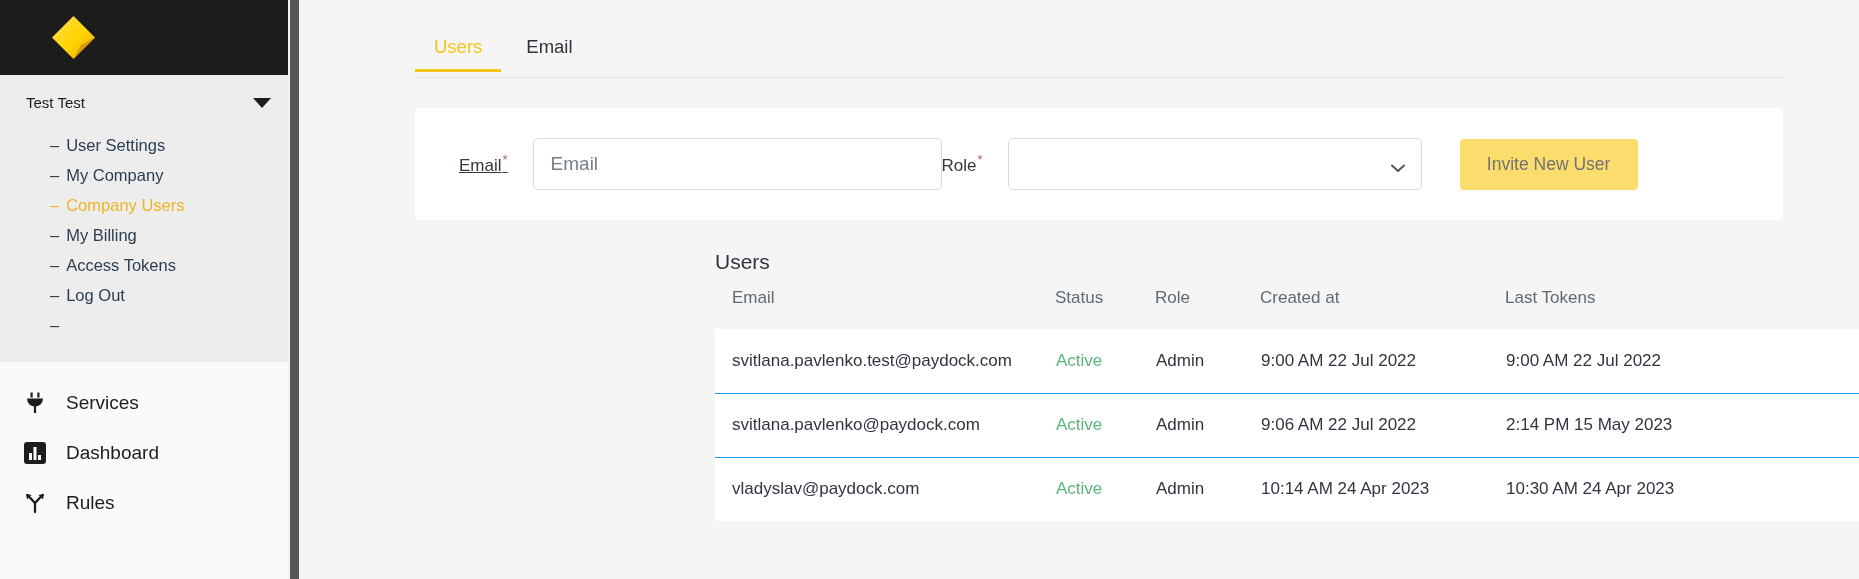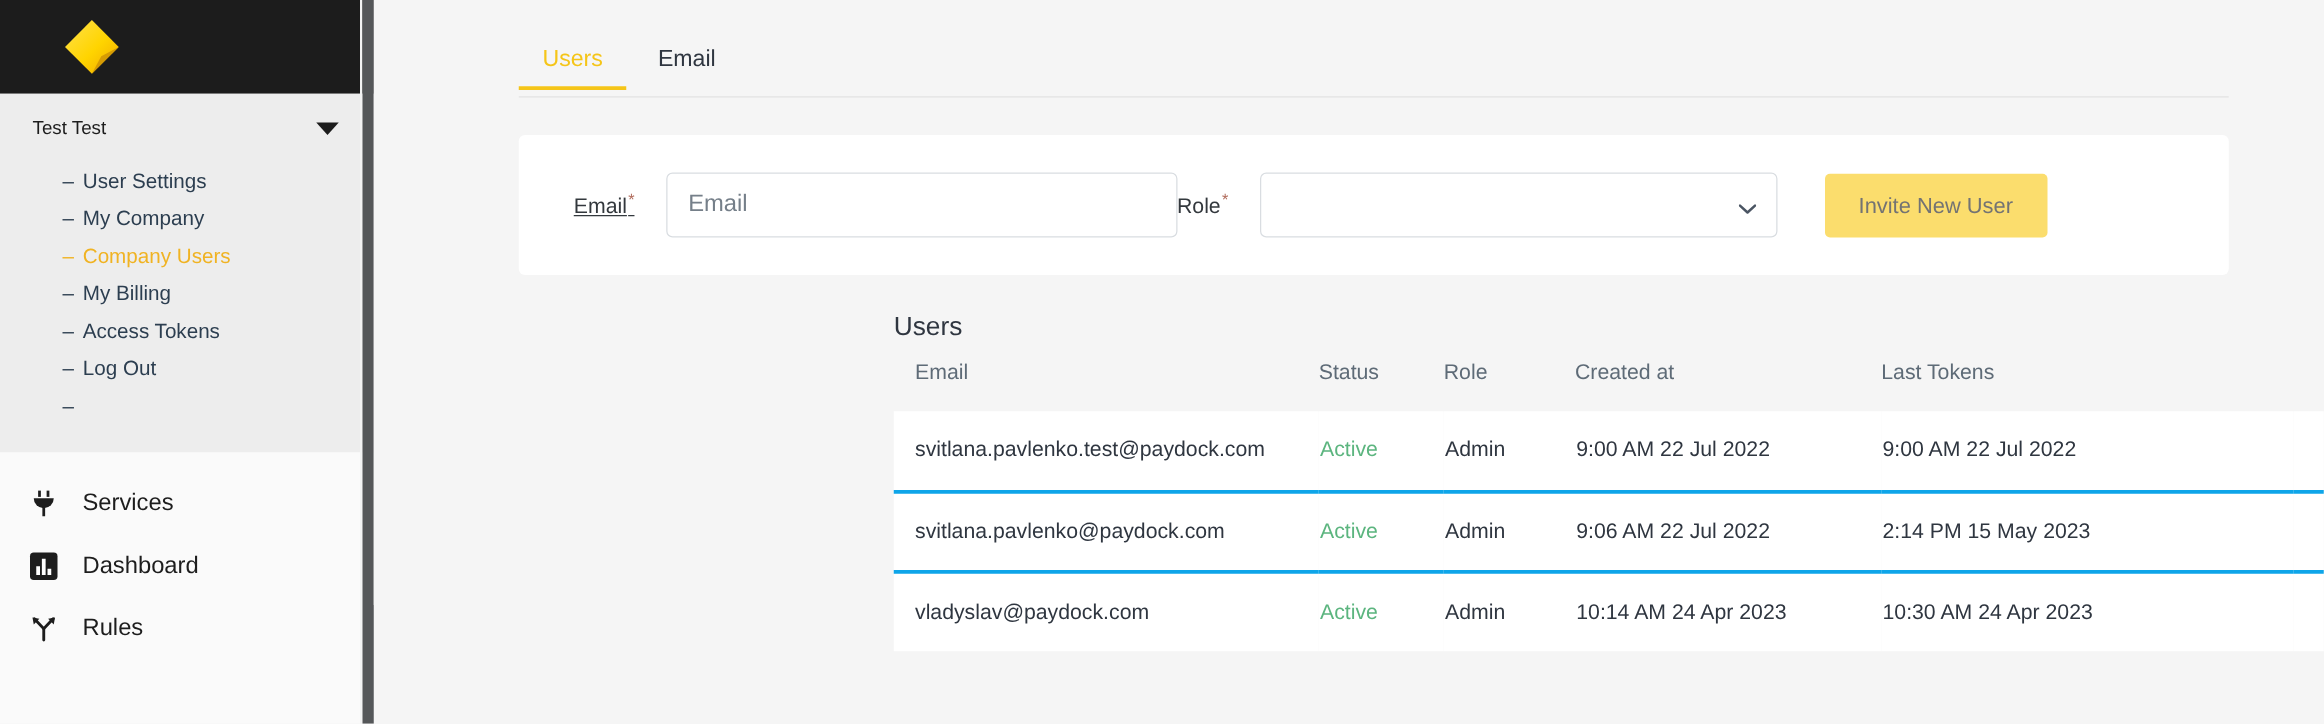--- a/index.html
+++ b/index.html
@@ -137,21 +137,21 @@
   #table-wrap {
     position: absolute; left: 416px; top: 288px;
     width: 1368px;
   }
   table { border-collapse: collapse; width: 1368px; table-layout: fixed; }
   thead th {
     text-align: left; font-size: 17px; font-weight: 400; color: #5e6b77;
     padding: 0 0 21px 0; background: #f5f5f5;
   }
   tbody tr { background: #ffffff; }
-  tbody tr + tr td { border-top: 3px solid #0ea5e9; }
+  tbody tr + tr td { border-top: 1px solid #0ea5e9; }
   tbody td {
     font-size: 17px; color: #2f3640;
     height: 64px; vertical-align: middle;
   }
   td.c-email { padding-left: 17px; }
   th.c-email { padding-left: 17px; }
   .st-active { color: #5cb57f; }
   .c-actions { text-align: right; padding-right: 17px; }
   col.w-email   { width: 340px; }
   col.w-status  { width: 100px; }

